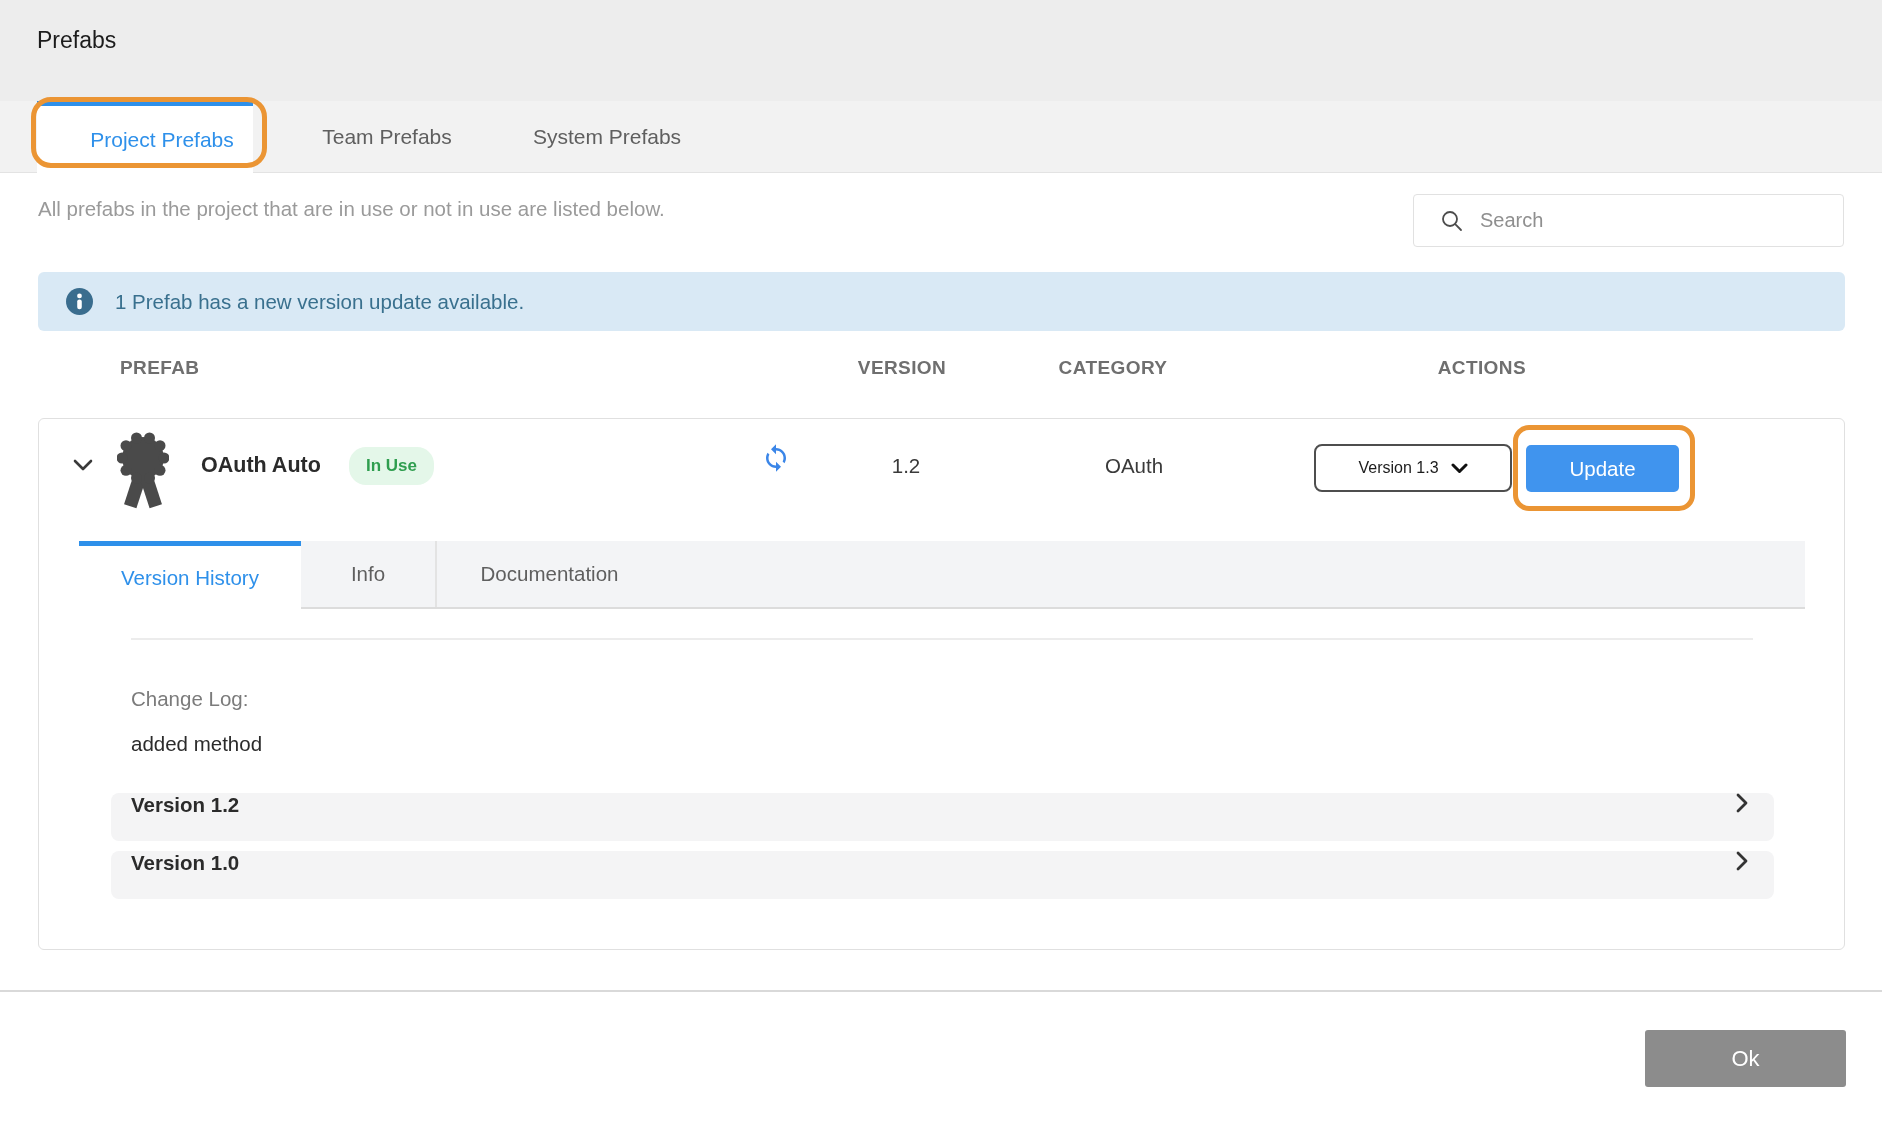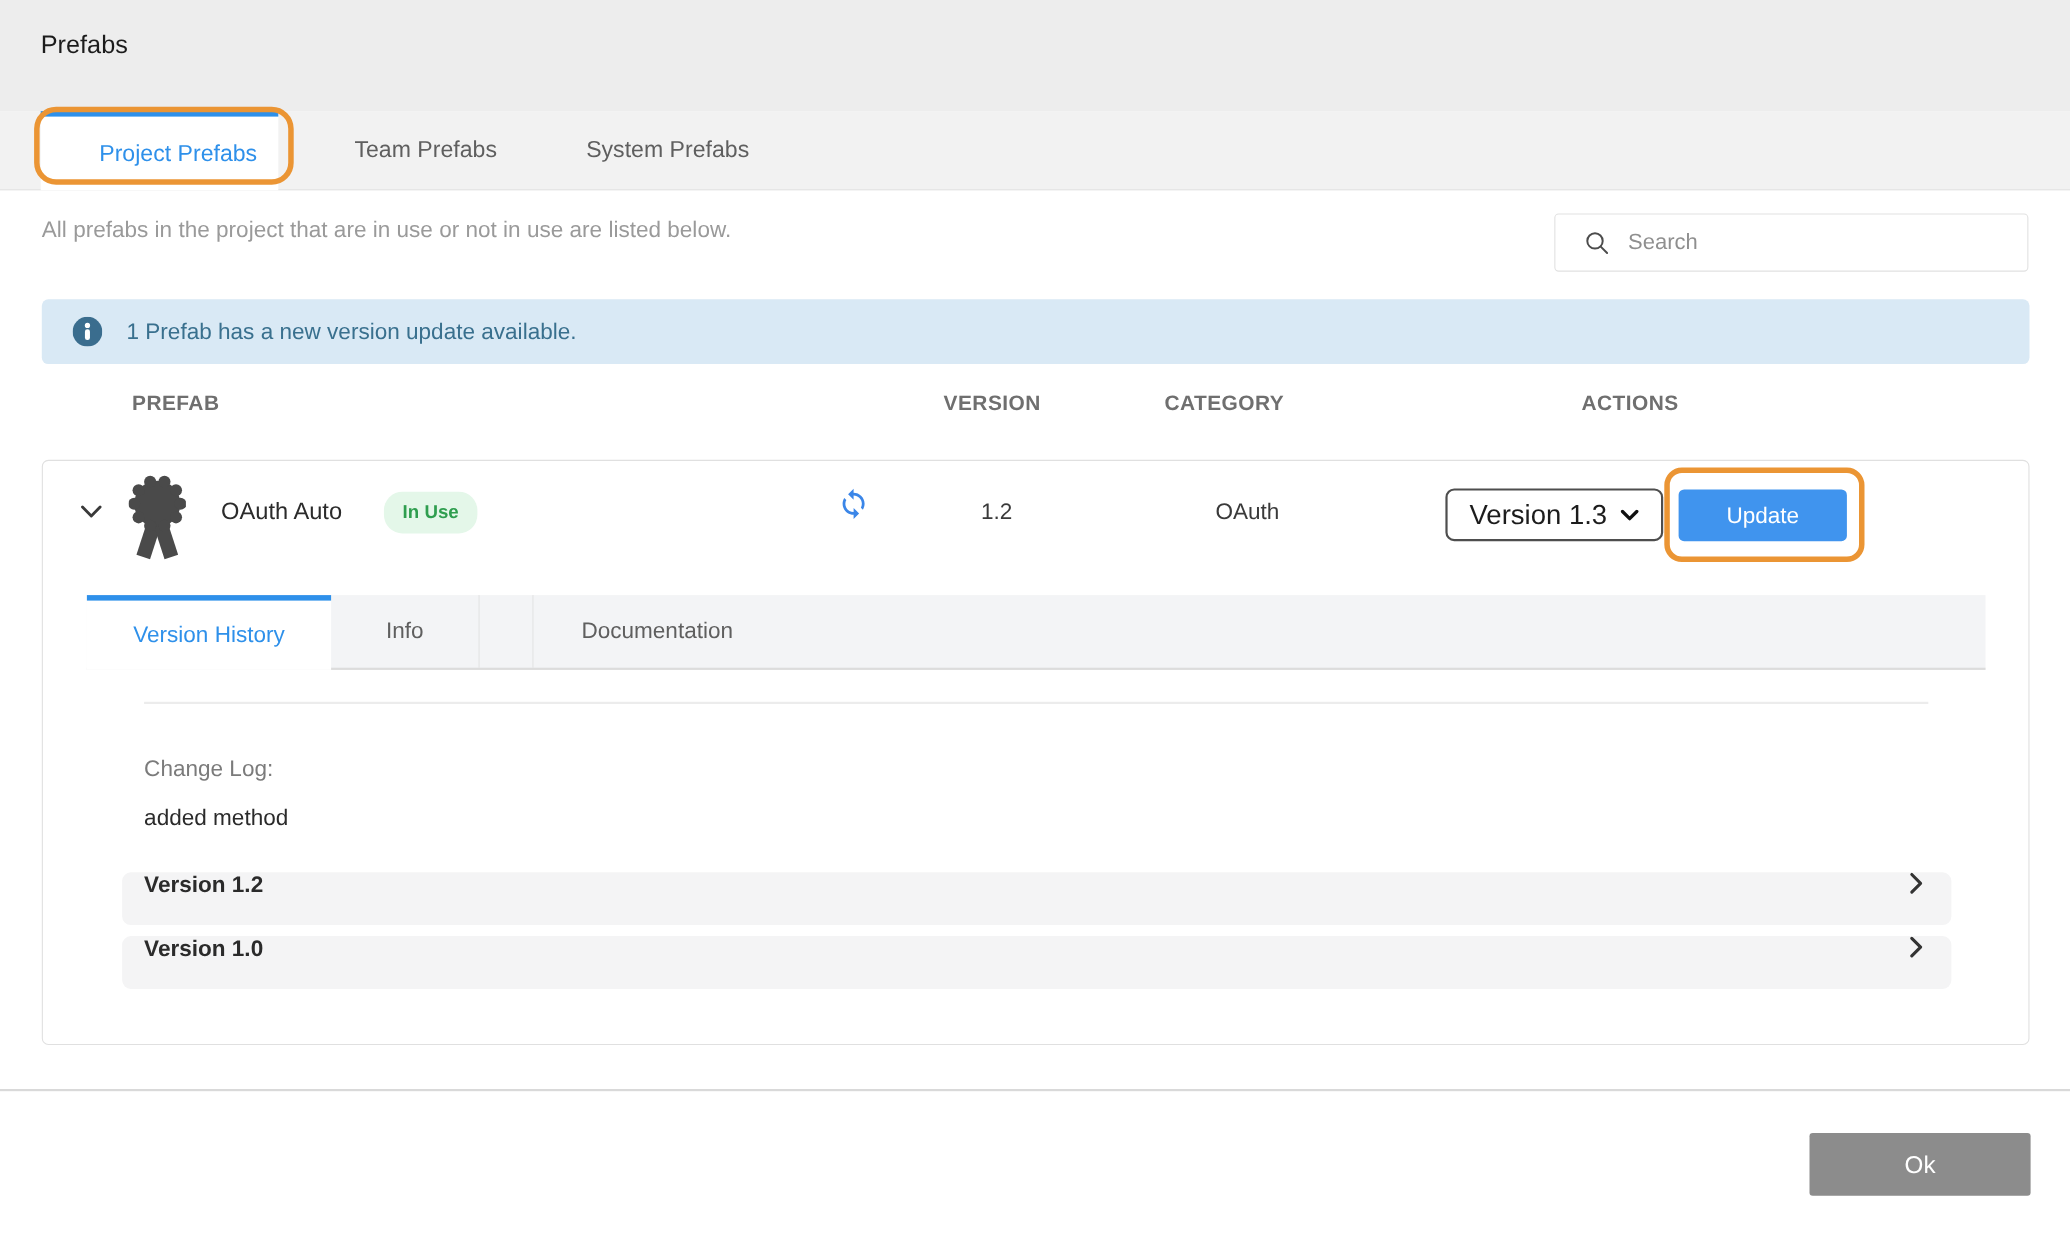--- a/index.html
+++ b/index.html
@@ -41,42 +41,42 @@
   .col-prefab   { left:120px; }
   .col-version  { left:850px;  width:104px; text-align:center; }
   .col-category { left:1046px; width:134px; text-align:center; }
   .col-actions  { left:1414px; width:112px; text-align:right; }
 
   
   .row-card { position:absolute; left:38px; top:418px; width:1807px; height:532px;
     background:#fff; border:1.5px solid #e0e0e0; border-radius:6px; }
   .expander { position:absolute; left:34px; top:40px; cursor:pointer; }
   .ribbon { position:absolute; left:78px; top:12px; }
-  .prefab-name { position:absolute; left:162px; top:34px; font-size:21.5px; font-weight:400; color:#2b2b2b; }
+  .prefab-name { position:absolute; left:162px; top:34px; font-size:21.5px; font-weight:700; color:#2b2b2b; }
   .status-badge { position:absolute; left:310px; top:28px; height:38px; line-height:38px;
     padding:0 17px; border-radius:17px; background:#e4f7e9; color:#2f9e4f; font-size:17px; font-weight:600; }
   .sync { position:absolute; left:722px; top:24px; }
   .cell-version  { position:absolute; left:782px;  top:35px; width:170px; text-align:center; font-size:20.5px; color:#3a3a3a; }
   .cell-category { position:absolute; left:1010px; top:35px; width:170px; text-align:center; font-size:20.5px; color:#3a3a3a; }
   .version-select { position:absolute; left:1275px; top:25px; width:198px; height:48px;
     background:#fff; border:2px solid #4e4e4e; border-radius:8px; display:flex; align-items:center;
-    justify-content:center; gap:12px; font-size:25px; color:#1c1c1c; cursor:pointer; }
+    justify-content:center; gap:12px; font-size:16px; color:#1c1c1c; cursor:pointer; }
   .update-btn { position:absolute; left:1487px; top:26px; width:153px; height:47px;
     background:#4094ee; border:none; border-radius:5px; color:#fff; font-size:20.5px;
     font-family:"Liberation Sans", sans-serif; cursor:pointer; }
   .ring-update { left:1474px; top:6px; width:182px; height:86px; border-radius:16px; }
 
   
   .detail-tabbar { position:absolute; left:40px; top:122px; width:1726px; height:68px;
     background:#f3f4f6; border-bottom:2px solid #dcdcdc; display:flex; }
   .detail-tab { height:66px; display:flex; align-items:center; justify-content:center;
     font-size:20.5px; color:#5f5f5f; cursor:pointer; }
   .dt-info { width:135px; border-right:1px solid #e3e3e3; }
   .dt-history { width:222px; background:#fff; border-top:5px solid #2e90ea; color:#2e90ea; height:68px; }
-  .dt-docs { width:226px; border-left:1px solid #e3e3e3;margin-left:48px; }
+  .dt-docs { width:226px; border-left:1px solid #e3e3e3; }
 
   .section-divider { position:absolute; left:92px; top:219px; width:1622px; height:2px; background:#ececec; }
   .changelog-label { position:absolute; left:92px; top:268px; font-size:20.5px; color:#7b7b7b; }
   .changelog-text  { position:absolute; left:92px; top:313px; font-size:20.5px; color:#2b2b2b; }
 
   .ver-accordion { position:absolute; left:72px; width:1663px; height:48px; background:#f4f4f5;
     border-radius:8px; display:flex; justify-content:space-between;
     padding:0 26px 0 20px; cursor:pointer; }
   .acc-1 { top:374px; } .acc-2 { top:432px; }
   .ver-accordion .lbl { font-size:20.5px; font-weight:700; color:#2b2b2b; }

